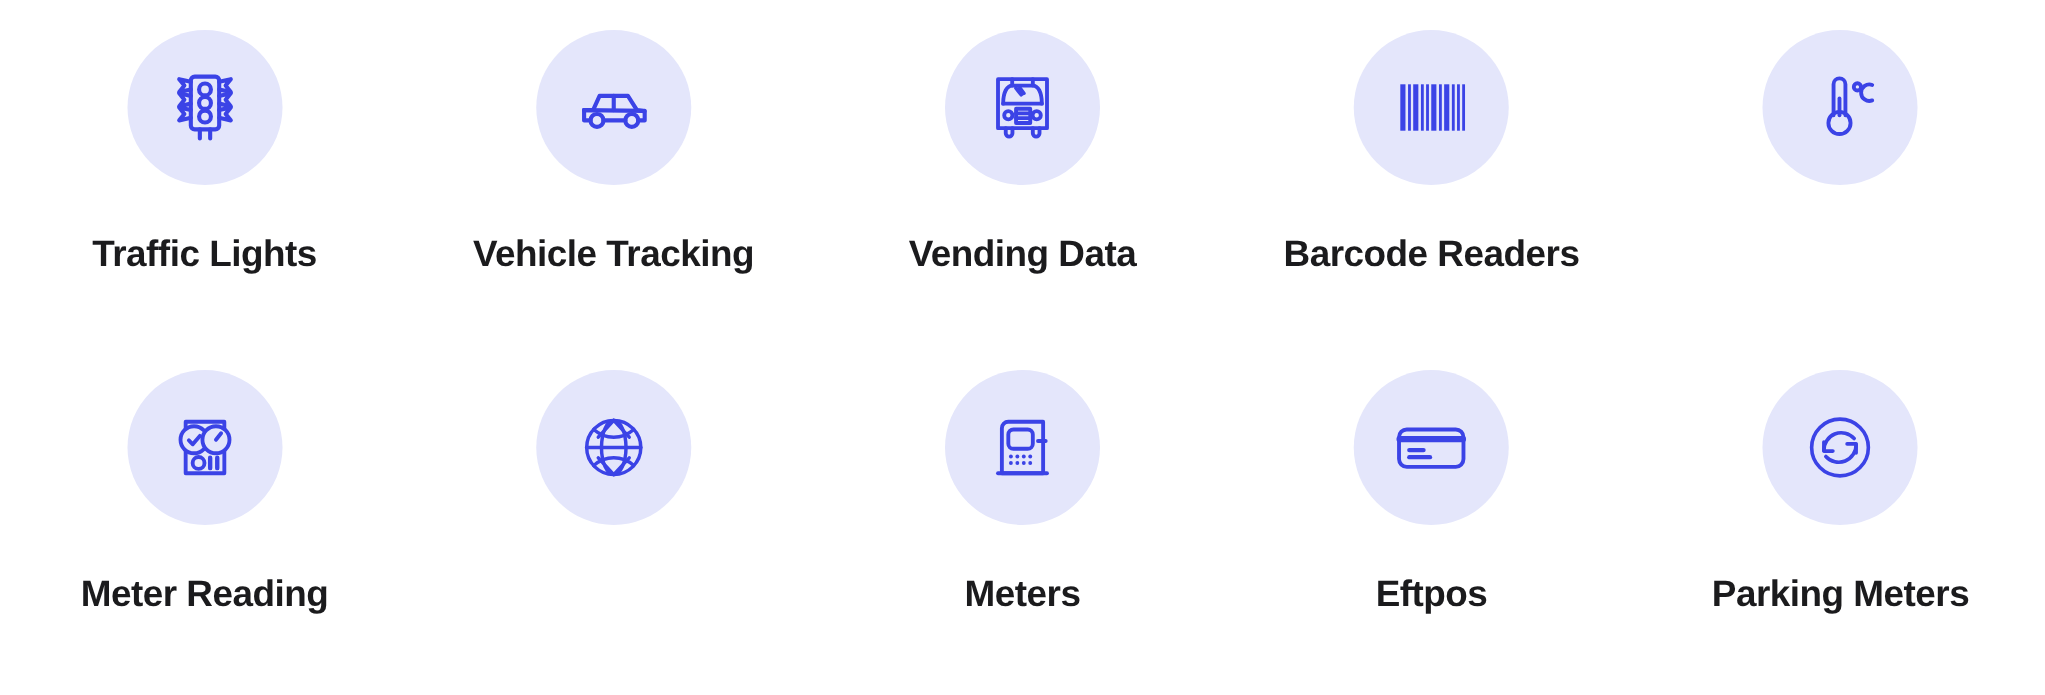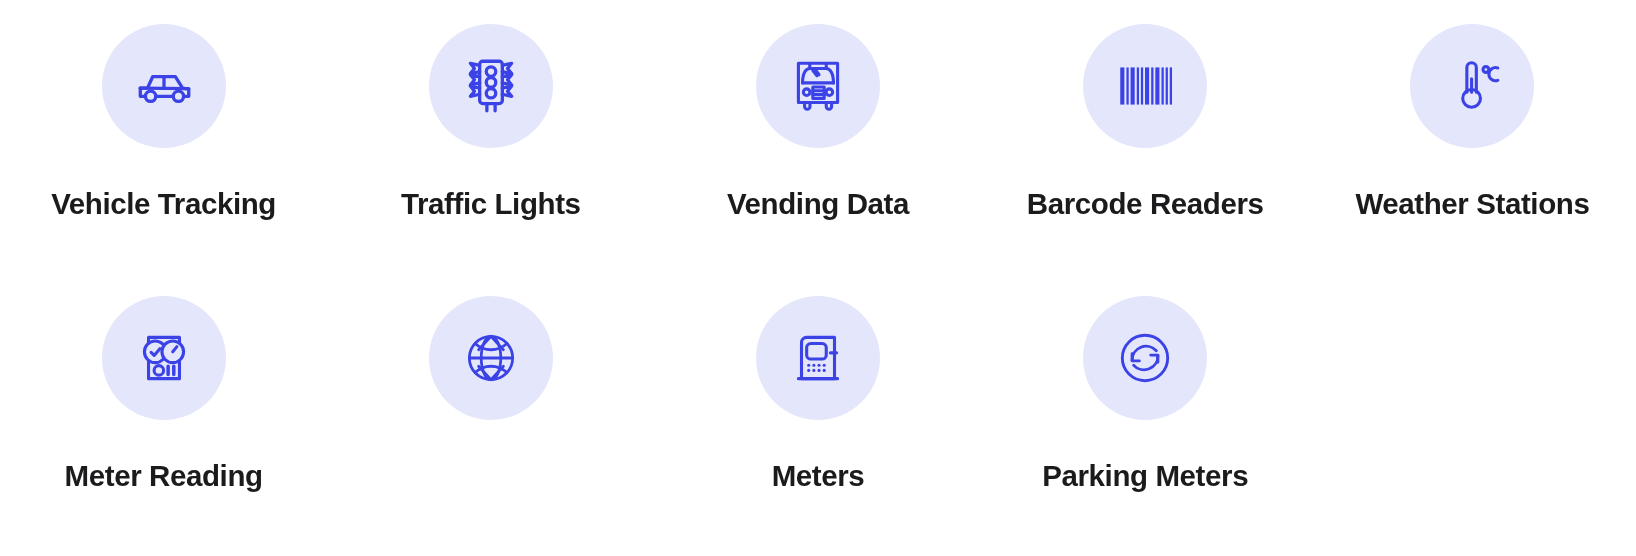--- a/index.html
+++ b/index.html
@@ -42,53 +42,53 @@
     text-align:center;
     white-space:nowrap;
   }
   
   .row2 .disc{margin-top:6px;}
 </style>
 </head>
 <body>
 
 <div id="grid">
-
-  <div class="card">
-    <div class="disc">
-      <svg width="66" height="66" viewBox="0 0 64 64" fill="none" stroke="#3b43e6" stroke-width="3.2" stroke-linecap="round" stroke-linejoin="round">
-        <path d="M9 34 L9 42 L14 42"></path>
-        <path d="M9 34 L16 34 L21 23 L43 23 L50 34 L56 35 L56 42 L51 42"></path>
-        <path d="M24 42 L41 42"></path>
-        <path d="M9 34 L56 34.6"></path>
-        <path d="M32 23 L32 34"></path>
-        <circle cx="19" cy="42" r="5"></circle>
-        <circle cx="46" cy="42" r="5"></circle>
-      </svg>
-    </div>
-    <div class="label">Vehicle Tracking</div>
-  </div>
 
   <div class="card">
     <div class="disc">
       <svg width="66" height="66" viewBox="0 0 64 64" fill="none" stroke="#3b43e6" stroke-width="3.2" stroke-linecap="round" stroke-linejoin="round">
         <rect x="21" y="8" width="22" height="41" rx="3"></rect>
         <circle cx="32" cy="18" r="4.6"></circle>
         <circle cx="32" cy="28.5" r="4.6"></circle>
         <circle cx="32" cy="39" r="4.6"></circle>
         <path d="M21 12 L12 10 L16 15 L12 20 L21 18"></path>
         <path d="M21 23 L12 21 L16 26 L12 31 L21 29"></path>
         <path d="M21 34 L12 32 L16 37 L12 42 L21 40"></path>
         <path d="M43 12 L52 10 L48 15 L52 20 L43 18"></path>
         <path d="M43 23 L52 21 L48 26 L52 31 L43 29"></path>
         <path d="M43 34 L52 32 L48 37 L52 42 L43 40"></path>
         <path d="M28 49 L28 56 M36 49 L36 56"></path>
       </svg>
     </div>
     <div class="label">Traffic Lights</div>
+  </div>
+
+  <div class="card">
+    <div class="disc">
+      <svg width="66" height="66" viewBox="0 0 64 64" fill="none" stroke="#3b43e6" stroke-width="3.2" stroke-linecap="round" stroke-linejoin="round">
+        <path d="M9 34 L9 42 L14 42"></path>
+        <path d="M9 34 L16 34 L21 23 L43 23 L50 34 L56 35 L56 42 L51 42"></path>
+        <path d="M24 42 L41 42"></path>
+        <path d="M9 34 L56 34.6"></path>
+        <path d="M32 23 L32 34"></path>
+        <circle cx="19" cy="42" r="5"></circle>
+        <circle cx="46" cy="42" r="5"></circle>
+      </svg>
+    </div>
+    <div class="label">Vehicle Tracking</div>
   </div>
 
   <div class="card">
     <div class="disc">
       <svg width="66" height="66" viewBox="0 0 64 64" fill="none" stroke="#3b43e6" stroke-width="3" stroke-linecap="round" stroke-linejoin="round">
         <path d="M13 10 L51 10 L51 48 L13 48 Z"></path>
         <path d="M17 29 C17 20 20 15 24 15 L40 15 C44 15 47 20 47 29"></path>
         <path d="M17 29 L47 29"></path>
         <path d="M24 15 L24 10 M40 15 L40 10"></path>
         <path d="M27 17 L31 22 M30 17 L33 21"></path>
@@ -127,21 +127,20 @@
   <div class="card">
     <div class="disc">
       <svg width="66" height="66" viewBox="0 0 64 64" fill="none" stroke="#3b43e6" stroke-width="3" stroke-linecap="round" stroke-linejoin="round">
         <path d="M27 38 L27 14 A4.6 4.6 0 0 1 36.2 14 L36.2 38"></path>
         <circle cx="31.6" cy="44" r="8.6"></circle>
         <path d="M31.6 25 L31.6 38"></path>
         <circle cx="45.5" cy="16" r="2.8"></circle>
         <path d="M57 14.5 A6.4 6.4 0 1 0 57 26.5"></path>
       </svg>
     </div>
-    <div class="label">Weather Stations</div>
   </div>
 
   <div class="card row2">
     <div class="disc">
       <svg width="66" height="66" viewBox="0 0 64 64" fill="none" stroke="#3b43e6" stroke-width="3" stroke-linecap="round" stroke-linejoin="round">
         <path d="M17 12 L47 12 L47 52 L17 52 Z"></path>
         <circle cx="23.5" cy="26" r="10.5" fill="#e4e6fb"></circle>
         <circle cx="40.5" cy="26" r="10.5" fill="#e4e6fb"></circle>
         <path d="M19.5 26.5 L22.5 29.5 L28 23"></path>
         <path d="M40.5 26 L44.5 21"></path>
@@ -181,20 +180,31 @@
           <circle cx="23" cy="44" r="1.5"></circle>
             <circle cx="28" cy="44" r="1.5"></circle>
           <circle cx="33" cy="44" r="1.5"></circle>
             <circle cx="38" cy="44" r="1.5"></circle>
         </g>
       </svg>
     </div>
     <div class="label">Meters</div>
   </div>
 
+  <div class="card row2">
+    <div class="disc">
+      <svg width="66" height="66" viewBox="0 0 64 64" fill="none" stroke="#3b43e6" stroke-width="3" stroke-linecap="round" stroke-linejoin="round">
+        <rect x="7" y="18" width="50" height="29" rx="6"></rect>
+        <path d="M7.5 25.5 L56.5 25.5" stroke-width="5"></path>
+        <path d="M15 34 L26 34" stroke-width="3.4"></path>
+        <path d="M15 39.5 L31 39.5" stroke-width="3.4"></path>
+      </svg>
+    </div>
+    <div class="label">Eftpos</div>
+  </div>
 
   <div class="card row2">
     <div class="disc">
       <svg width="66" height="66" viewBox="0 0 64 64" fill="none" stroke="#3b43e6" stroke-width="2.8" stroke-linecap="round" stroke-linejoin="round">
         <circle cx="32" cy="32" r="22"></circle>
         <path d="M19.5 34.5 A13.5 13.5 0 0 1 43 25"></path>
         <path d="M19.5 27.8 L19.5 34.8 L26.5 34.8"></path>
         <path d="M44.5 29.5 A13.5 13.5 0 0 1 21 39"></path>
         <path d="M44.5 36.2 L44.5 29.2 L37.5 29.2"></path>
       </svg>

